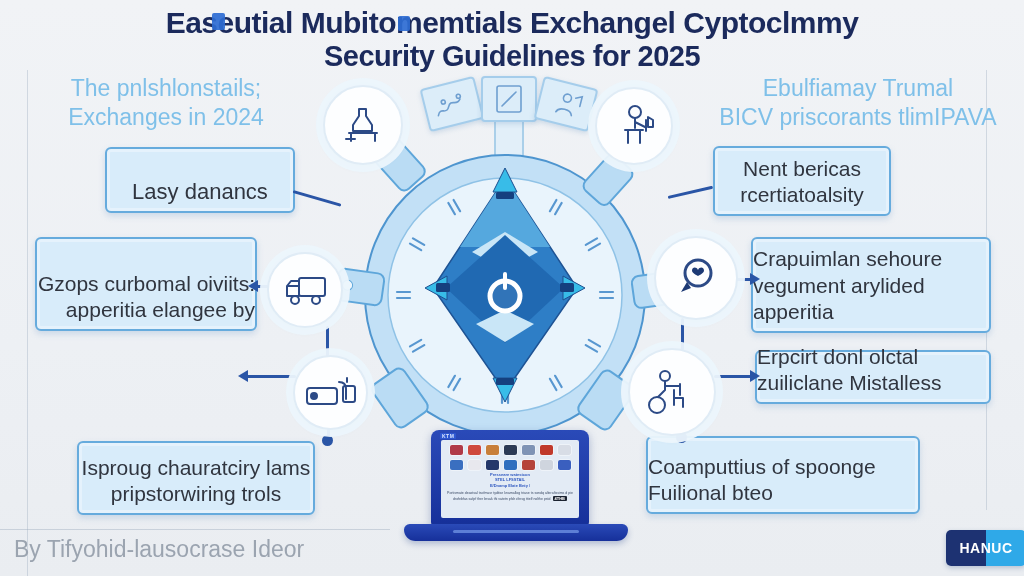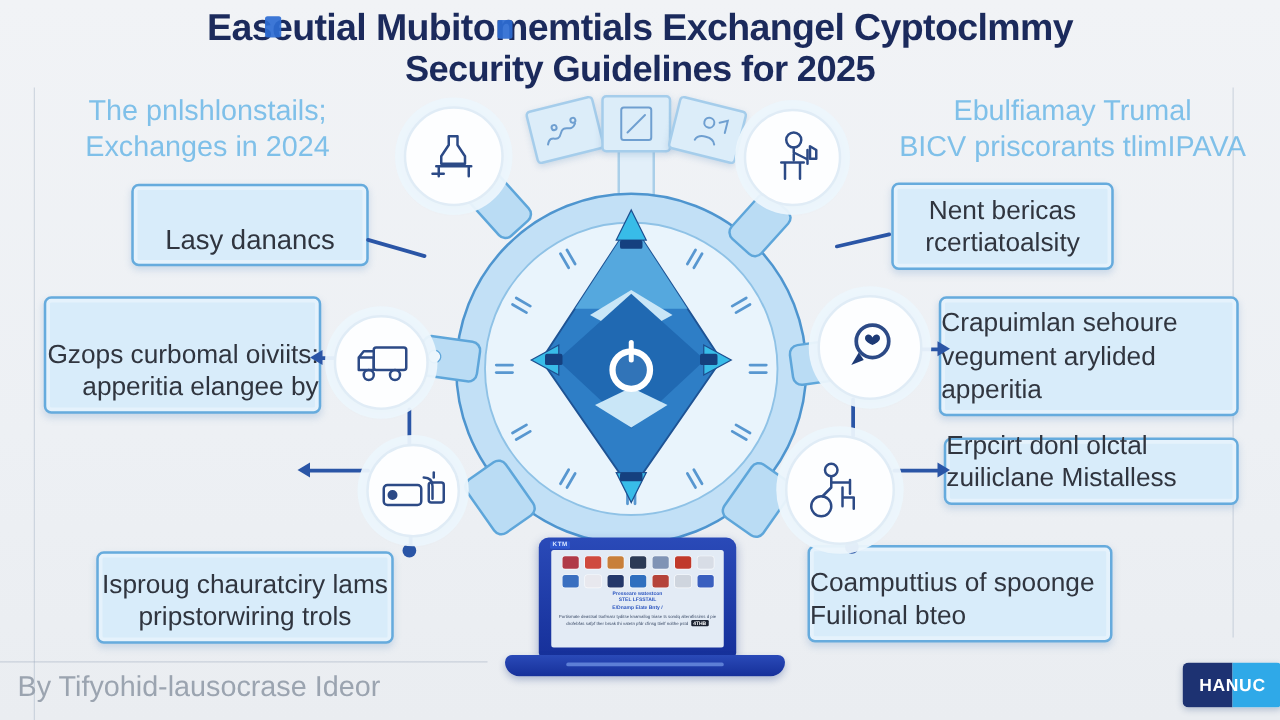--- a/index.html
+++ b/index.html
@@ -31,21 +31,21 @@
   .ibox.center{justify-content:center;text-align:center}
   .ibox.right{justify-content:flex-end;text-align:right}
   .ibox.left{justify-content:flex-start;text-align:left}
   .bL1{left:105px;top:147px;width:190px;height:66px;font-size:22px}
   .bL2{left:35px;top:237px;width:222px;height:94px}
   .bL3{left:30px;top:346px;width:216px;height:74px}
   .bL4{left:77px;top:441px;width:238px;height:74px}
   .bR1{left:713px;top:146px;width:178px;height:70px}
   .bR2{left:751px;top:237px;width:240px;height:96px}
   .bR3{left:755px;top:350px;width:236px;height:54px}
-  .bR4{left:646px;top:436px;width:244px;height:78px}
+  .bR4{left:646px;top:436px;width:274px;height:78px}
 
   .stem{position:absolute;left:494px;top:118px;width:30px;height:46px;background:#e2eff9;border:2px solid #aacfe9;border-radius:3px}
   .clock-svg{position:absolute;left:350px;top:140px;width:310px;height:310px}
   #ticks line{stroke:#3f87c9;stroke-width:2.2;stroke-linecap:round;opacity:.85}
 
   .badge{position:absolute;border-radius:50%;background:#fdfeff;border:2px solid #e0ecf6;
     box-shadow:0 0 0 7px rgba(236,245,252,.95),0 2px 6px rgba(100,140,180,.25);
     display:flex;align-items:center;justify-content:center}
   .badge svg{stroke:#2c4a86;fill:none;stroke-width:2;stroke-linecap:round;stroke-linejoin:round}
 

